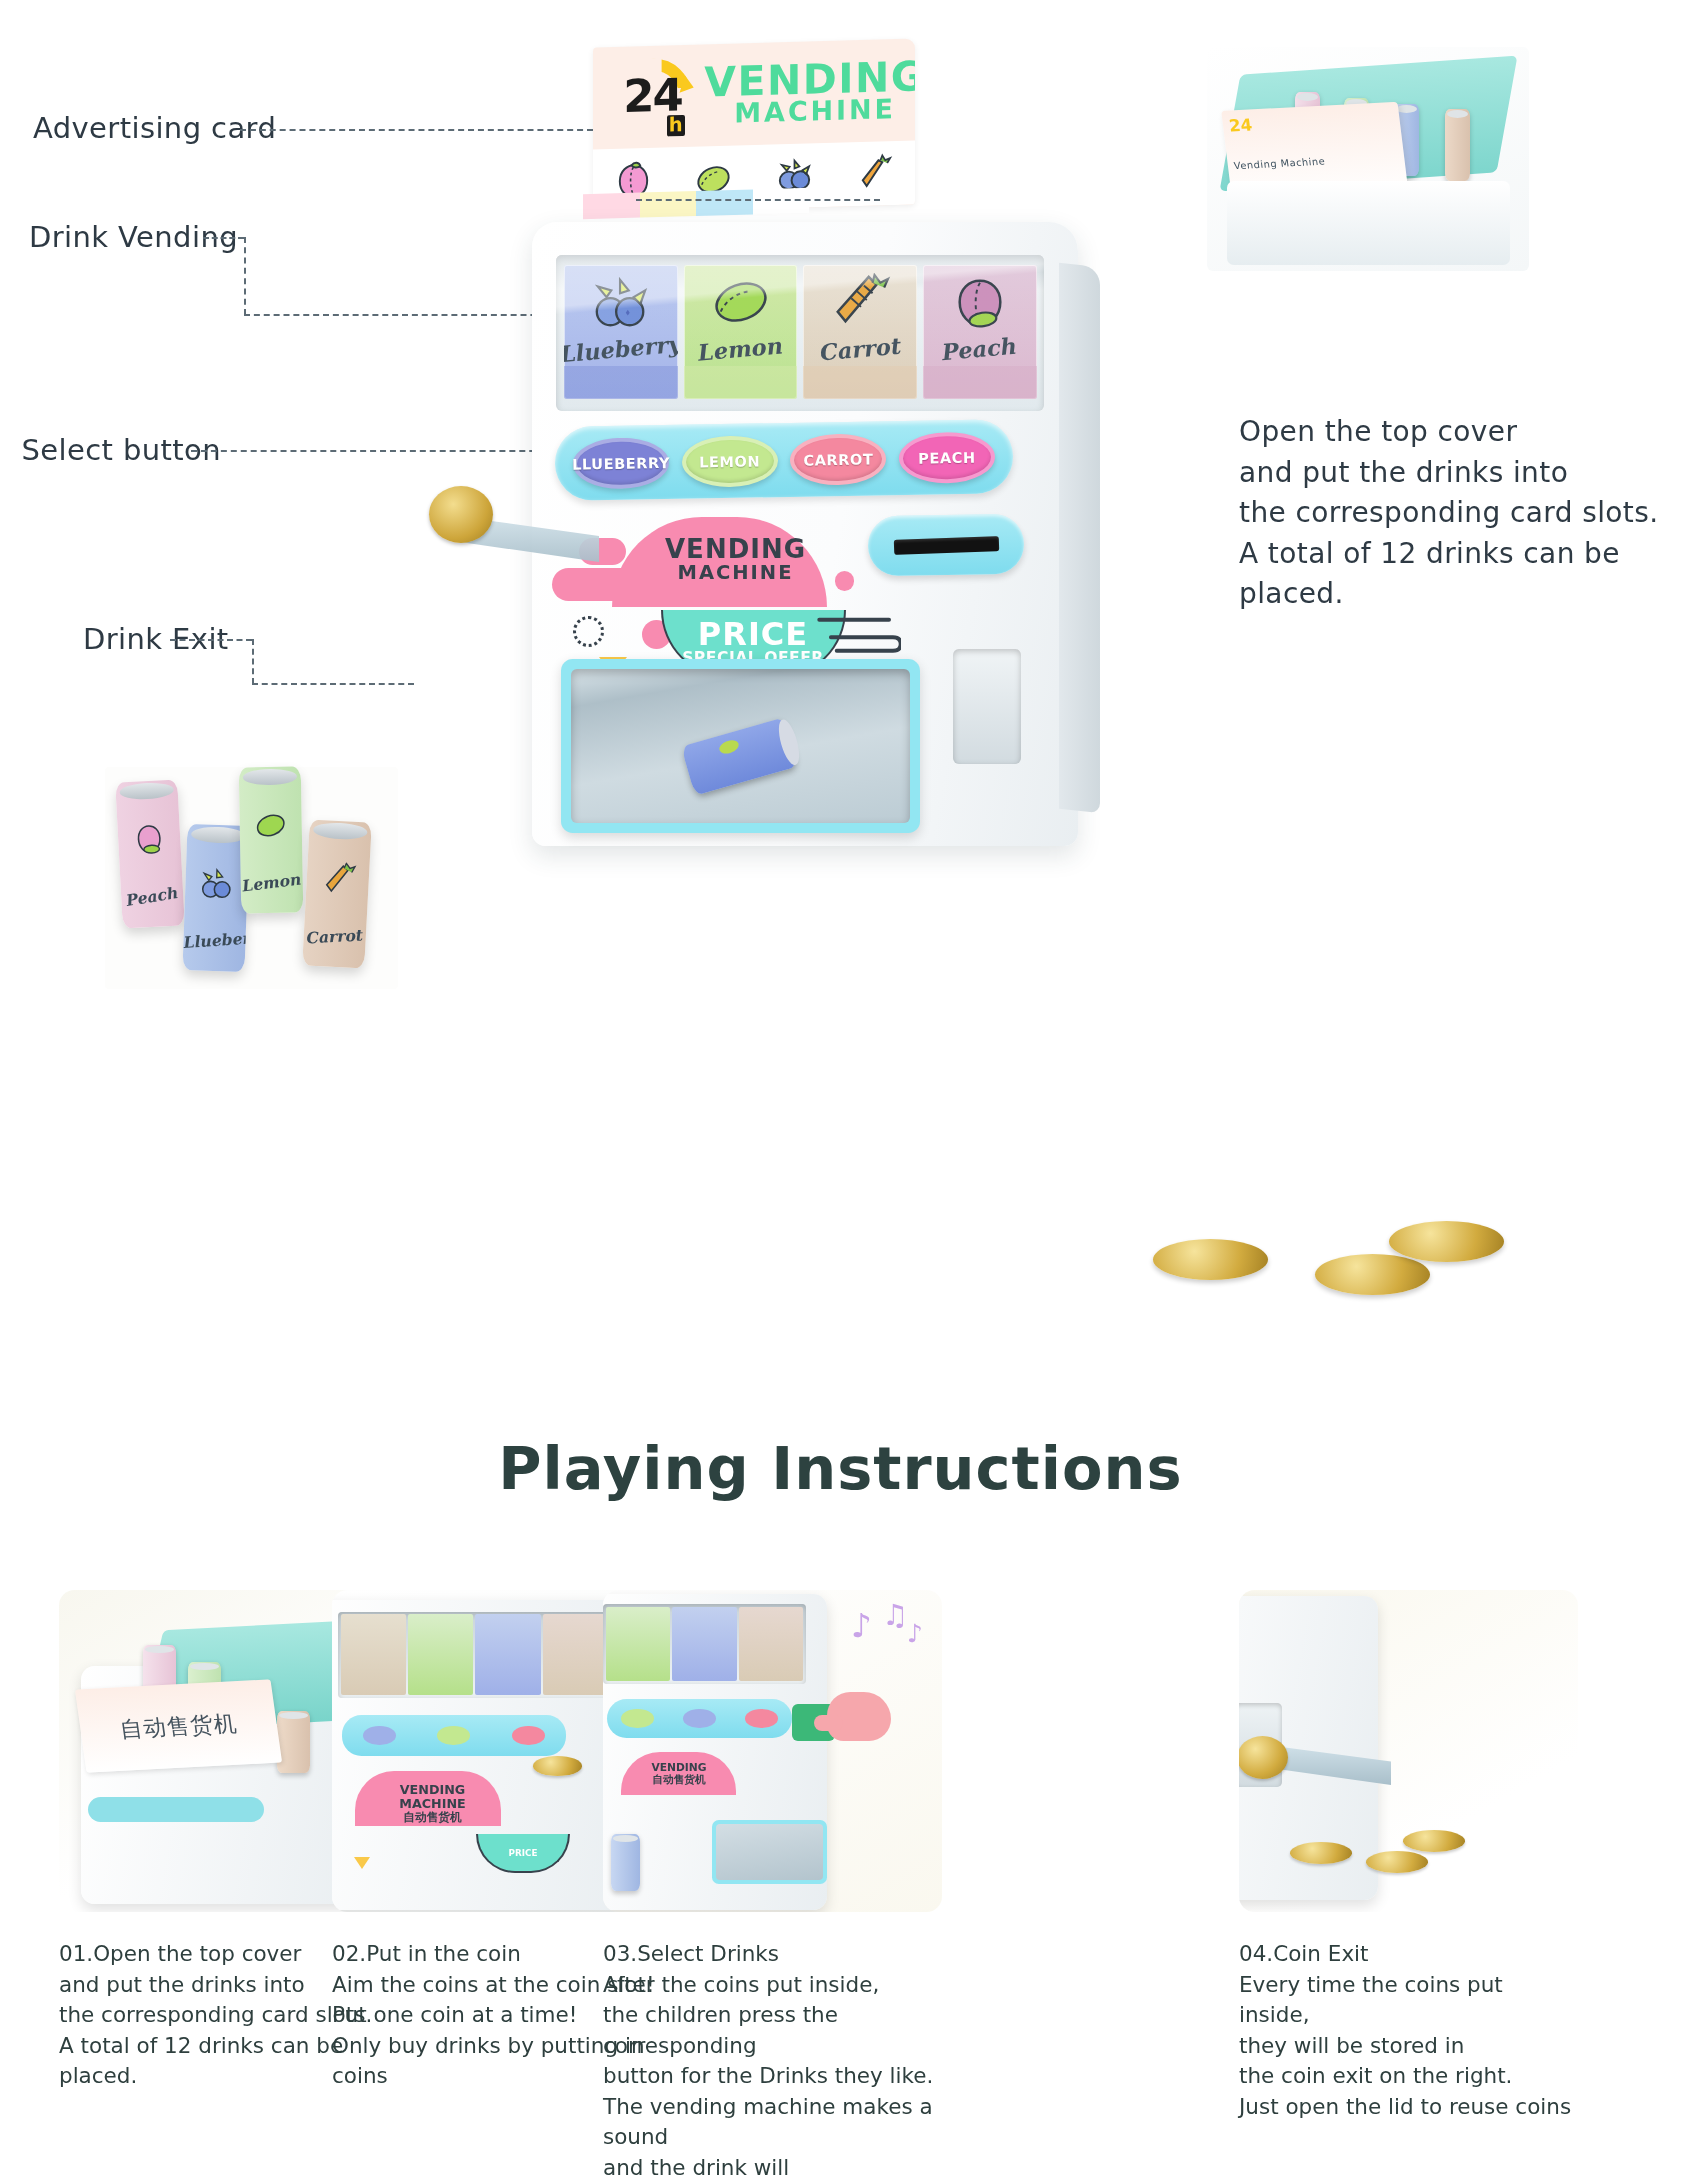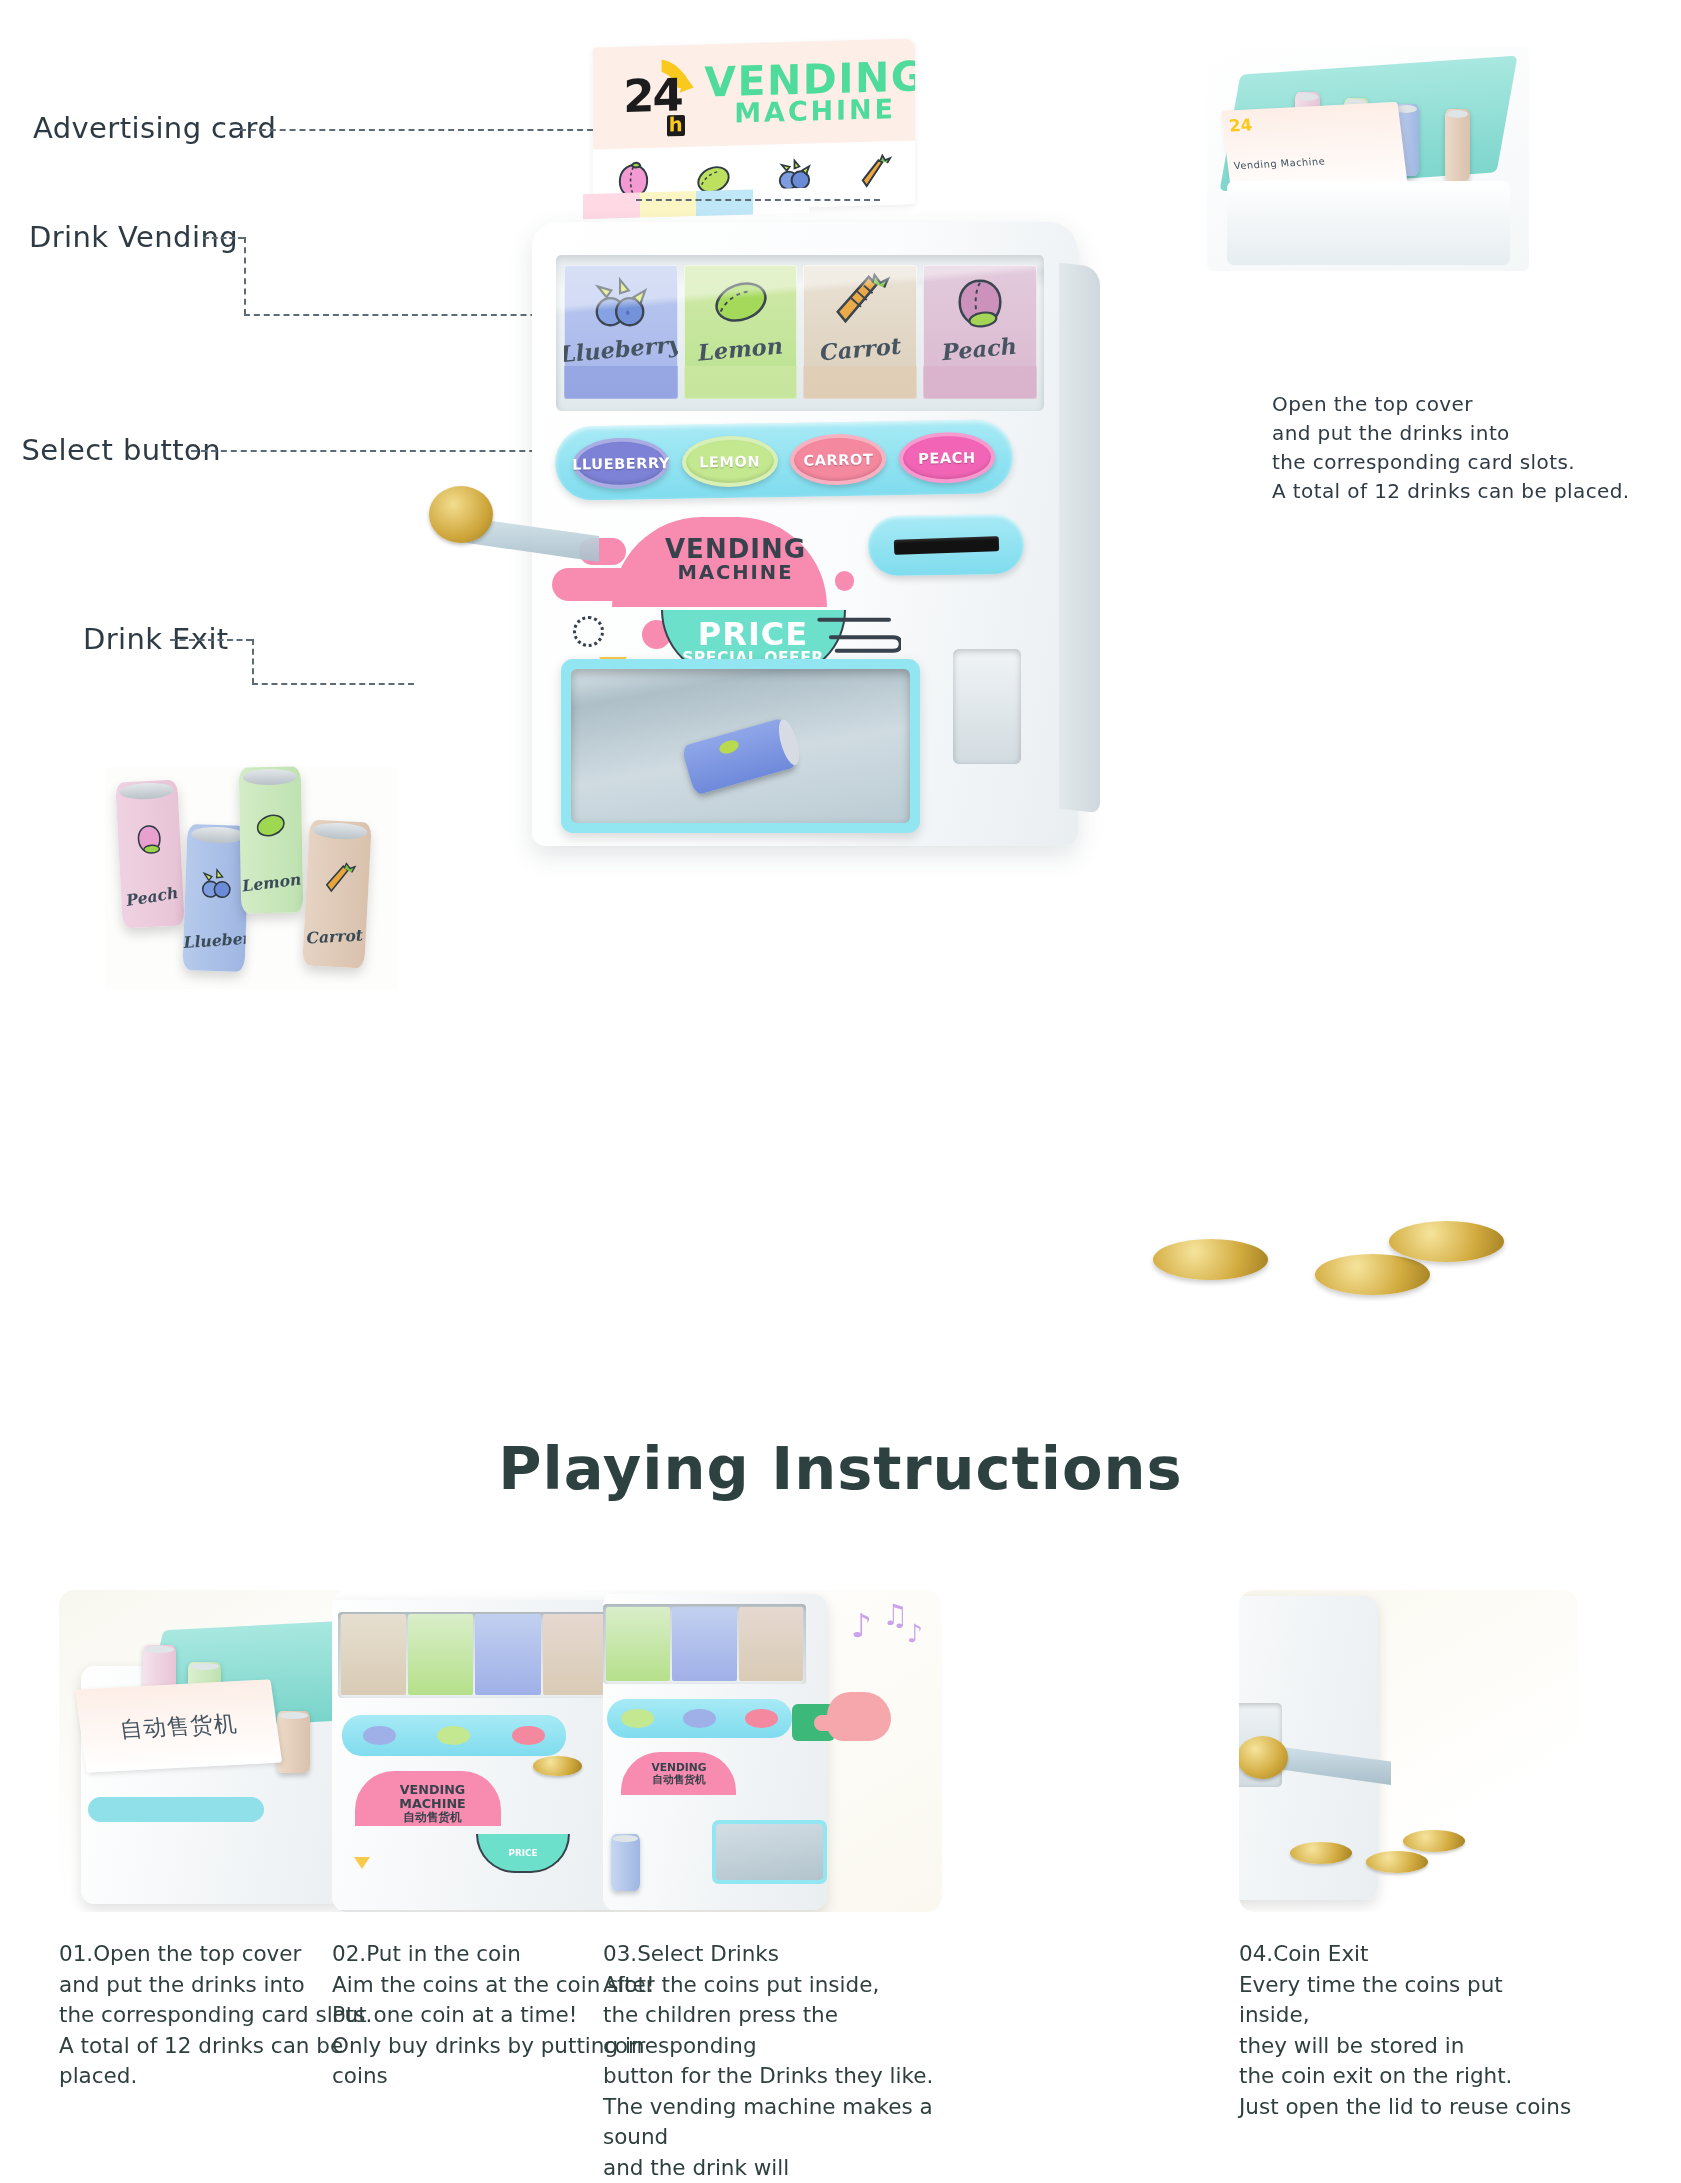--- a/index.html
+++ b/index.html
@@ -619,21 +619,21 @@
     <div class="ir-can" style="left:88px; top:45px; background:linear-gradient(90deg,#f3e0ea,#e7c3d6);"></div>
     <div class="ir-can" style="left:137px; top:51px; background:linear-gradient(90deg,#d9eecd,#bfe2b0);"></div>
     <div class="ir-can" style="left:187px; top:57px; background:linear-gradient(90deg,#c4d4f0,#9fb6e2);"></div>
     <div class="ir-can" style="left:238px; top:62px; background:linear-gradient(90deg,#ecd9c8,#d9c1ad);"></div>
     <div class="ir-card">
       <div class="c24">24</div>
       <div class="cvm">Vending Machine</div>
     </div>
     <div class="ir-body"></div>
   </div>
-  <div class="callout" style="left:1239px; top:390px; font-size:20px; line-height:1.45; white-space:pre-line;margin-left:33px;">Open the top cover
+  <div class="callout" style="left:1239px; top:412px; font-size:28px; line-height:1.45; white-space:pre-line;">Open the top cover
 and put the drinks into
 the corresponding card slots.
 A total of 12 drinks can be placed.</div>
 
   <div class="sect-title">Playing Instructions</div>
 
   <div class="steps">
 
     <div class="step" style="left:59px;">
       <div class="photo p-bg1">

